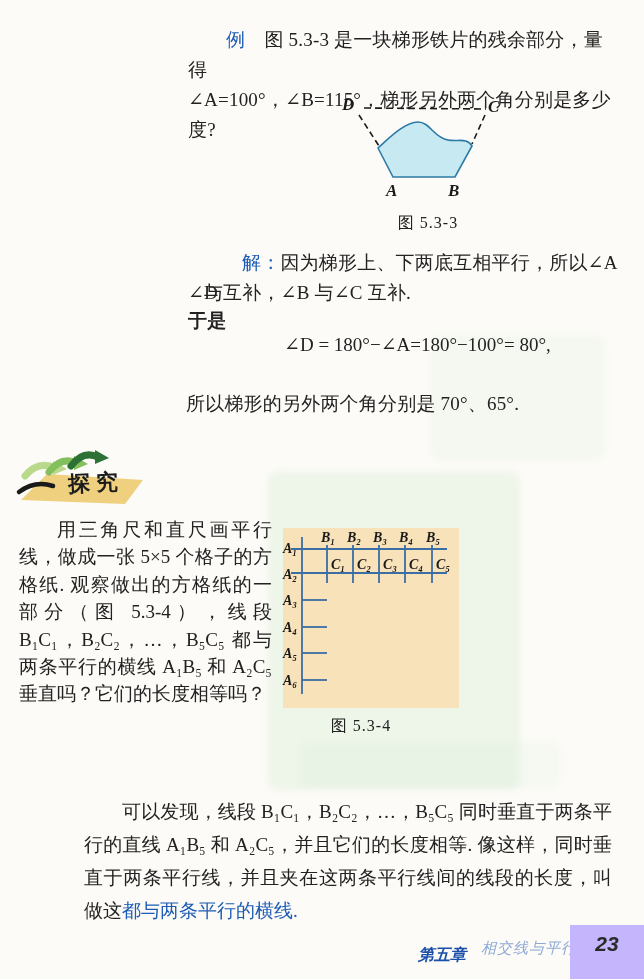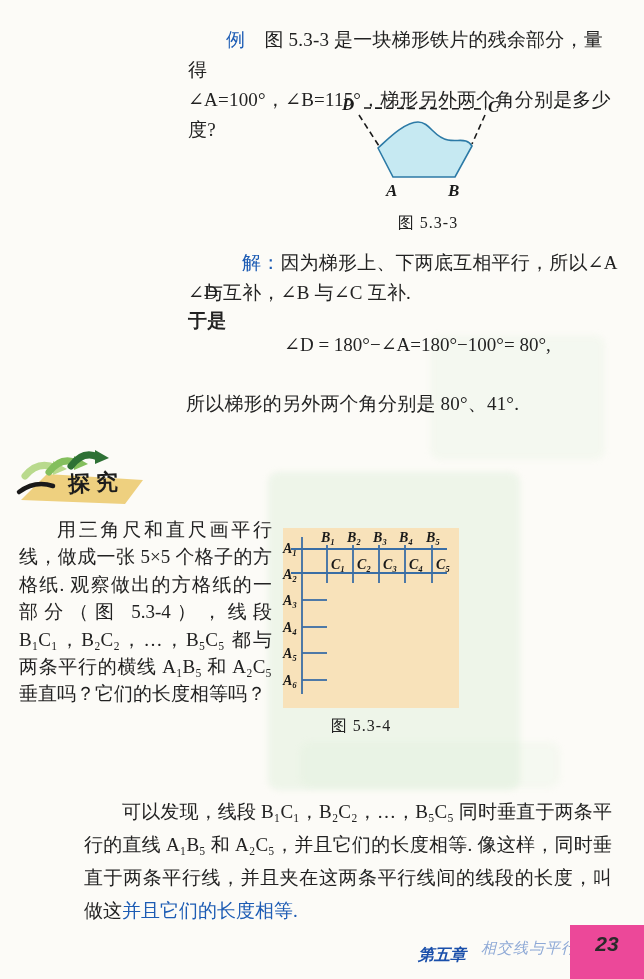--- a/index.html
+++ b/index.html
@@ -42,21 +42,21 @@
   #fig2-svg{left:281px;top:528px;}
   #fig2-caption{left:271px;top:716px;width:180px;text-align:center;font-size:16px;letter-spacing:1px;}
 
   
   #discussion{left:84px;top:795px;width:528px;text-indent:38px;text-align:justify;
     font-size:19px;line-height:33px;}
 
   
   #footer-chapter{left:418px;top:938px;font-size:16px;font-weight:bold;font-style:italic;color:#1a4faa;margin-top:7px;}
   #footer-title{left:481px;top:939px;font-size:15px;font-style:italic;color:#8ea9d6;letter-spacing:1px;}
-  #page-num-box{left:570px;top:925px;width:74px;height:54px;background:#ec4899;}
+  #page-num-box{left:570px;top:925px;width:74px;height:54px;background:#c4b5fd;}
   #page-num{position:absolute;left:0;top:7px;width:100%;text-align:center;
     font-size:21px;font-weight:bold;font-style:italic;color:#2a2a2a;
     font-family:"Liberation Sans","DejaVu Sans",sans-serif;}
 
   svg text.fig-label{font-family:"Liberation Serif","DejaVu Serif",serif;
     font-style:italic;font-weight:bold;fill:#1a1a1a;}
 </style>
 </head>
 <body>
 
@@ -84,21 +84,21 @@
 <div id="fig1-caption" class="abs">图 5.3-3</div>
 
 <div id="sol-line1" class="abs para">
   <span class="blue">解：</span><span>因为梯形上、下两底互相平行，所以∠A 与</span>
 </div>
 <div id="sol-line2" class="abs para">∠D 互补，∠B 与∠C 互补.</div>
 <div id="sol-yushi" class="abs para">于是</div>
 <div id="equations" class="abs">
   <div>∠D = 180°−∠A=180°−100°= 80°,</div>
 </div>
-<div id="conclusion" class="abs para">所以梯形的另外两个角分别是 80°、41°.</div>
+<div id="conclusion" class="abs para">所以梯形的另外两个角分别是 70°、65°.</div>
 
 <div id="explore-badge" class="abs">
   <svg width="140" height="66" viewBox="0 0 140 66">
     <polygon points="34,30 130,36 112,60 8,56" fill="#eed07f"></polygon>
     <path d="M6,48 Q22,36 40,42" fill="none" stroke="#1a1a1a" stroke-width="4.5" stroke-linecap="round"></path>
     <path d="M12,32 Q25,16 43,24" fill="none" stroke="#b9da8d" stroke-width="7" stroke-linecap="round"></path>
     <polygon points="40,17 54,25 40,31" fill="#b9da8d"></polygon>
     <path d="M36,28 Q48,12 64,19" fill="none" stroke="#84bf5d" stroke-width="7" stroke-linecap="round"></path>
     <polygon points="61,12 75,20 61,26" fill="#84bf5d"></polygon>
     <path d="M58,22 Q70,6 85,13" fill="none" stroke="#2e7135" stroke-width="7" stroke-linecap="round"></path>
@@ -145,20 +145,20 @@
     <text class="fig-label" x="50" y="41" font-size="14">C₁</text>
     <text class="fig-label" x="76" y="41" font-size="14">C₂</text>
     <text class="fig-label" x="102" y="41" font-size="14">C₃</text>
     <text class="fig-label" x="128" y="41" font-size="14">C₄</text>
     <text class="fig-label" x="155" y="41" font-size="14">C₅</text>
   </svg>
 </div>
 <div id="fig2-caption" class="abs">图 5.3-4</div>
 
 <div id="discussion" class="abs">
-  <span>可以发现，线段 B₁C₁，B₂C₂，…，B₅C₅ 同时垂直于两条平行的直线 A₁B₅ 和 A₂C₅，并且它们的长度相等. 像这样，同时垂直于两条平行线，并且夹在这两条平行线间的线段的长度，叫做这</span><span class="blue">并且它们的长度相等</span><span class="blue">.</span>
+  <span>可以发现，线段 B₁C₁，B₂C₂，…，B₅C₅ 同时垂直于两条平行的直线 A₁B₅ 和 A₂C₅，并且它们的长度相等. 像这样，同时垂直于两条平行线，并且夹在这两条平行线间的线段的长度，叫做这</span><span class="blue">都与两条平行的横线</span><span class="blue">.</span>
 </div>
 
 <div id="footer-chapter" class="abs">第五章</div>
 <div id="footer-title" class="abs">相交线与平行线</div>
 <div id="page-num-box" class="abs">
   <div id="page-num">23</div>
 </div>
 
 </body></html>

